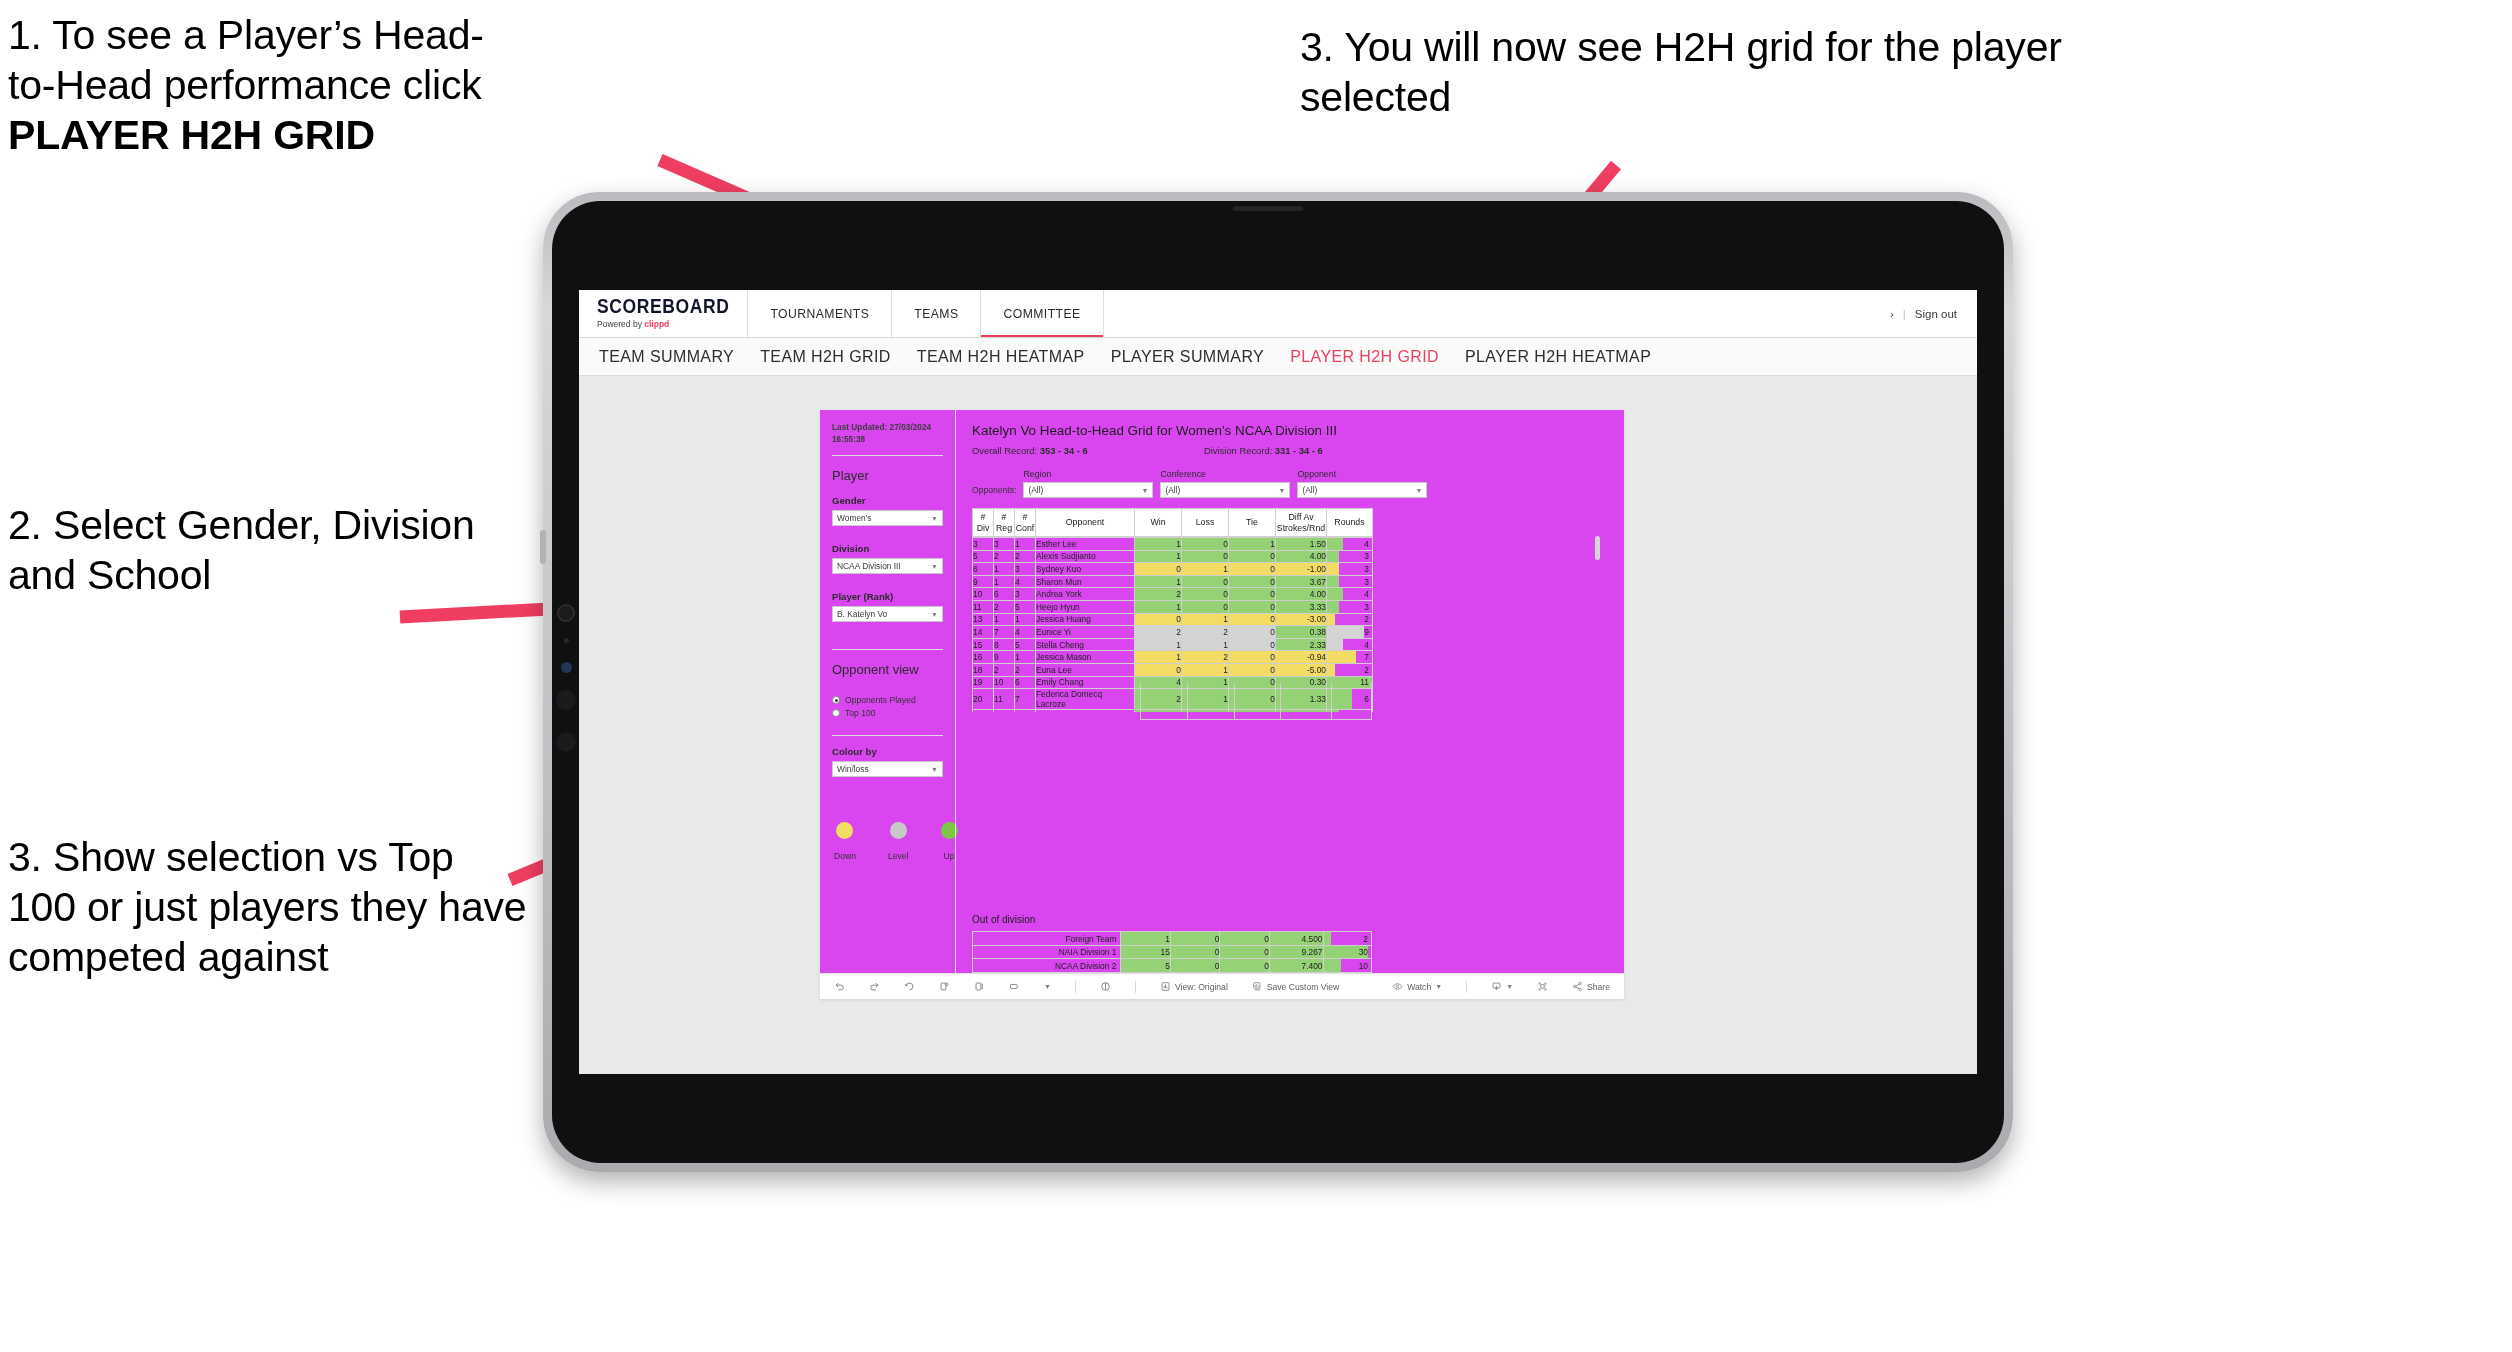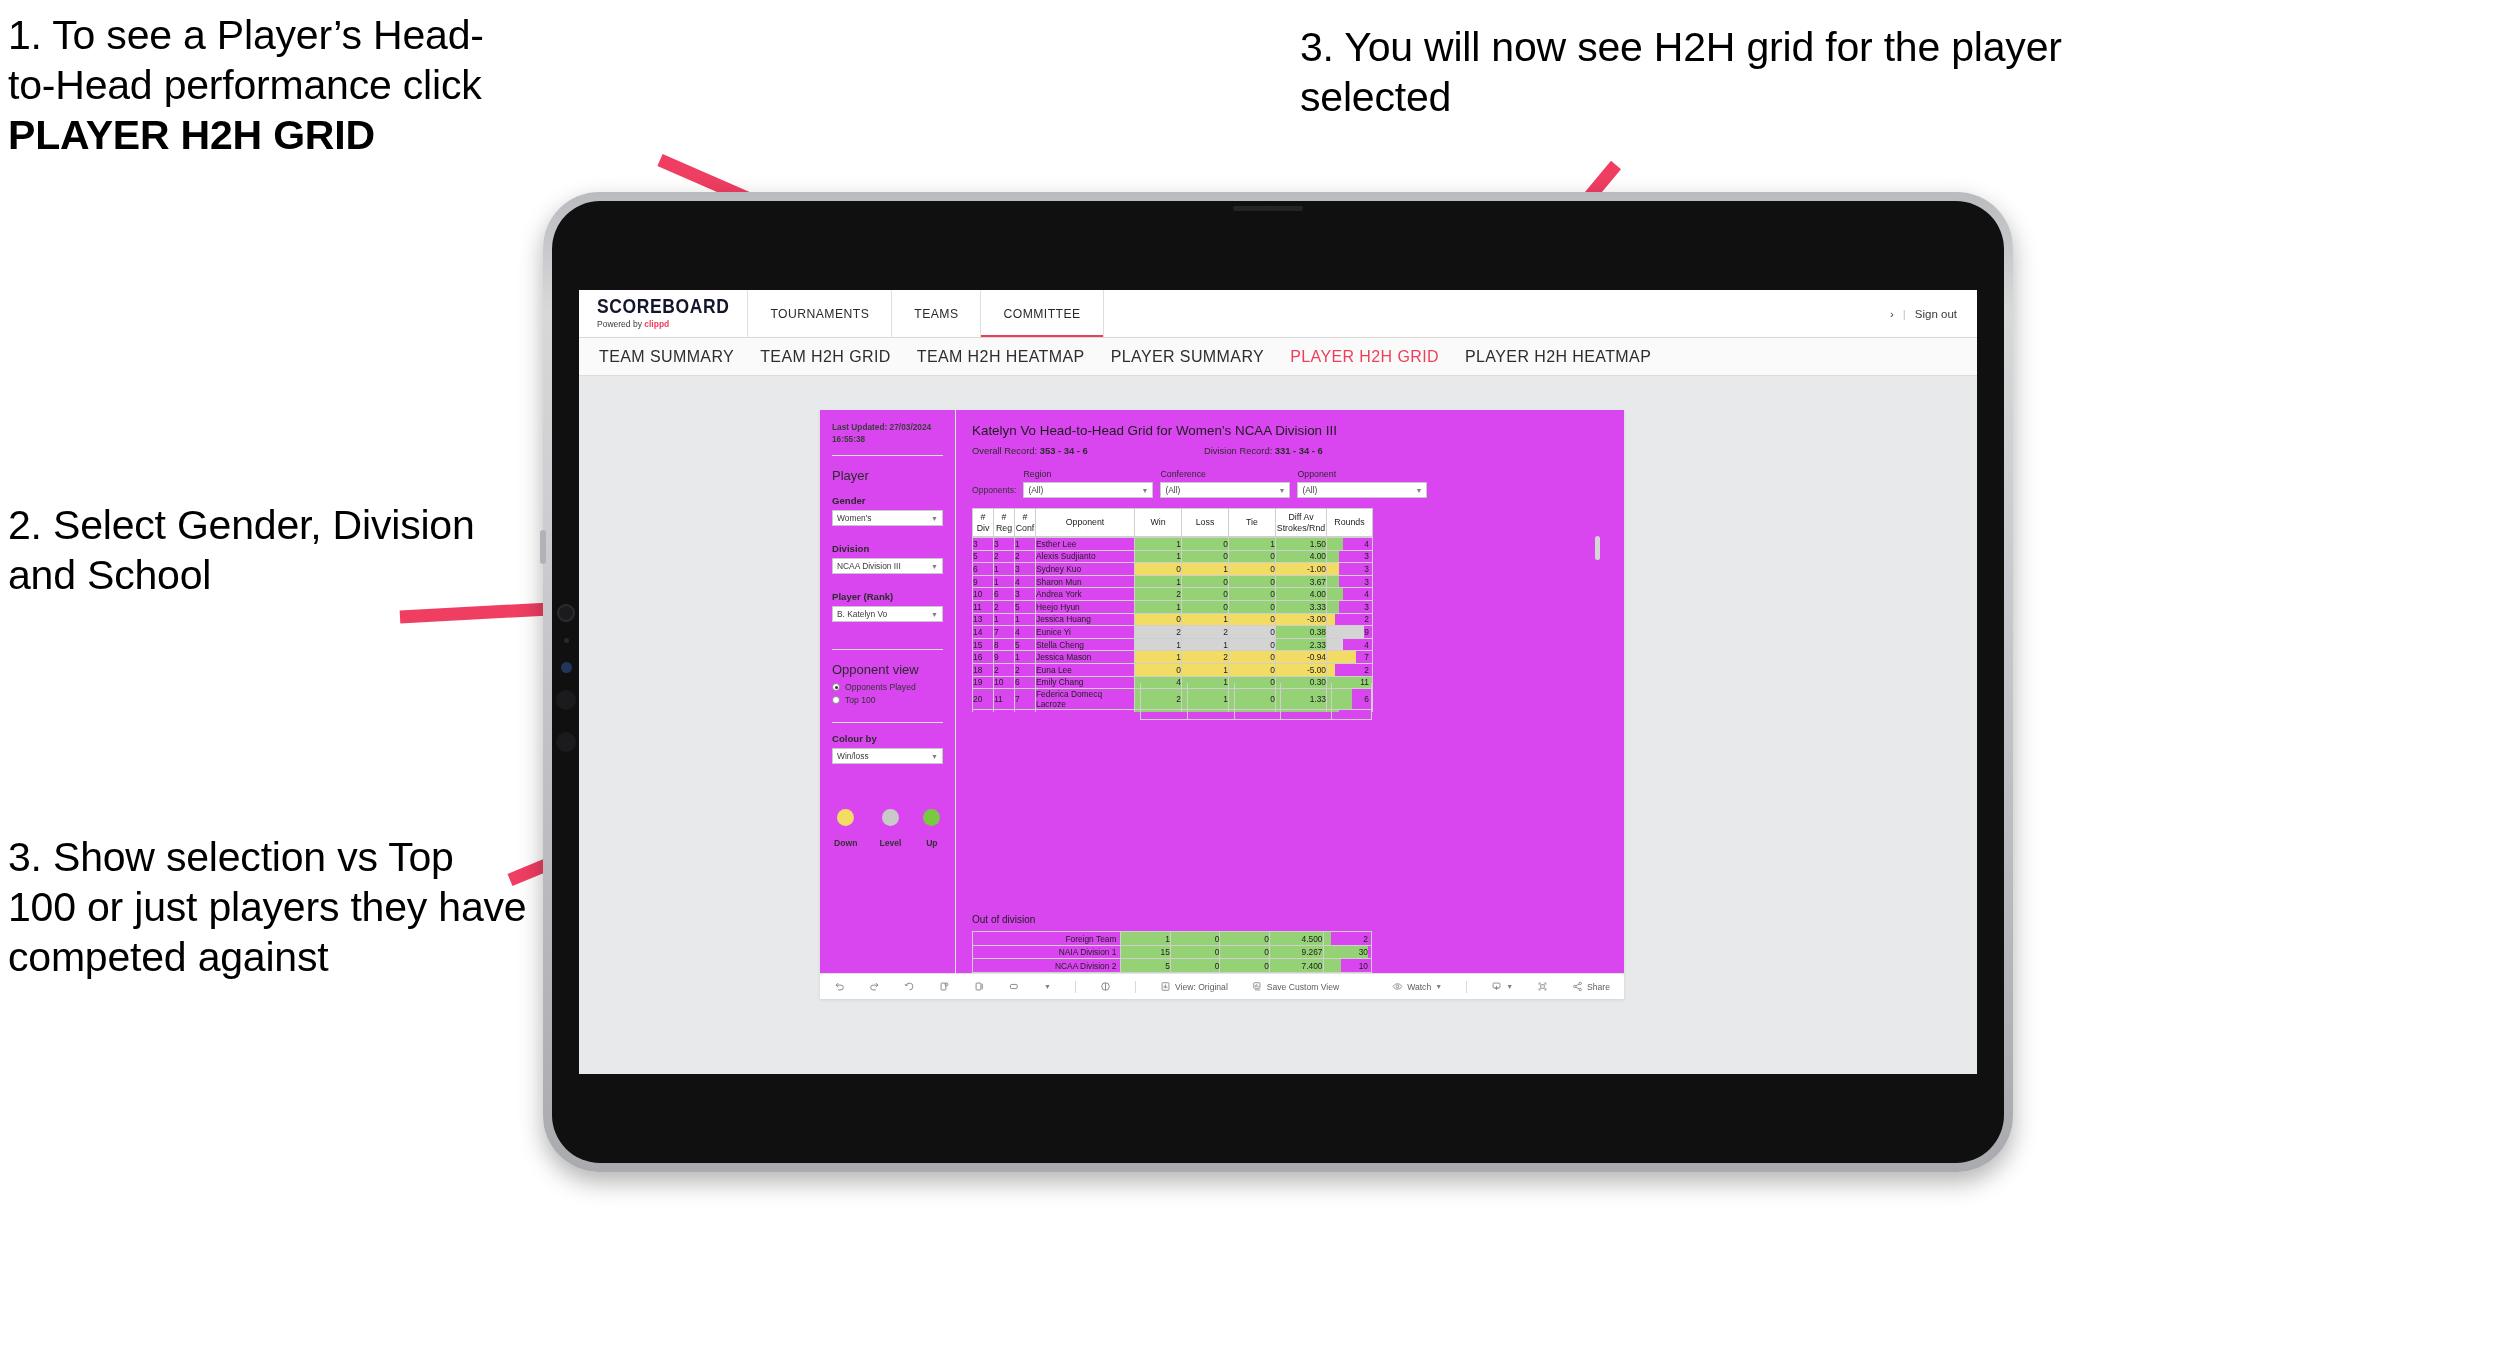--- a/index.html
+++ b/index.html
@@ -139,21 +139,21 @@
   .caret { font-size: 7px; color: #808080; }
   .radio-row { display: flex; align-items: center; gap: 5px; margin-bottom: 3px; font-size: 8.6px; color: #333; }
   .radio {
     width: 8px; height: 8px; border-radius: 50%;
     border: 1px solid #8a8a8a; background: #fff; position: relative; flex: none;
   }
   .radio.on::after {
     content: ""; position: absolute; left: 1.5px; top: 1.5px;
     width: 3px; height: 3px; border-radius: 50%; background: #333;
   }
-  .legend-dots { display: flex; gap: 22px; margin-top: 28px; padding-left: 2px; font-weight: bold; }
+  .legend-dots { display: flex; gap: 32px; margin-top: 28px; padding-left: 2px; }
   .legend-item { display: flex; flex-direction: column; align-items: center; gap: 12px; }
   .dot { width: 17px; height: 17px; border-radius: 50%; }
   .legend-cap { font-size: 8.6px; color: #333; }
 
   .filters-divider { width: 1px; background: #e2e2e2; flex: none; }
 
   
   .content { flex: 1; min-width: 0; padding: 13px 14px 0 16px; display: flex; flex-direction: column; }
   .viz-title { font-size: 13.4px; color: #1d1d1d; margin-bottom: 7px; }
   .records { display: flex; font-size: 9.4px; color: #2d2d2d; margin-bottom: 13px; }
@@ -311,21 +311,21 @@
             <div class="filter-group">
               <div class="filter-label">Player (Rank)</div>
               <div class="select">
                 <span class="val">B. Katelyn Vo</span>
                 <span class="caret">▼</span>
               </div>
             </div>
 
             <div class="rule"></div>
 
-            <div class="filter-title" style="margin-bottom:5px;">Opponent view</div>
+            <div class="filter-title" style="margin-bottom:18px;">Opponent view</div>
             <div class="radio-row">
               <span class="radio on"></span>
               <span>Opponents Played</span>
             </div>
             <div class="radio-row">
               <span class="radio"></span>
               <span>Top 100</span>
             </div>
 
             <div class="rule" style="margin:14px 0 10px 0;"></div>

